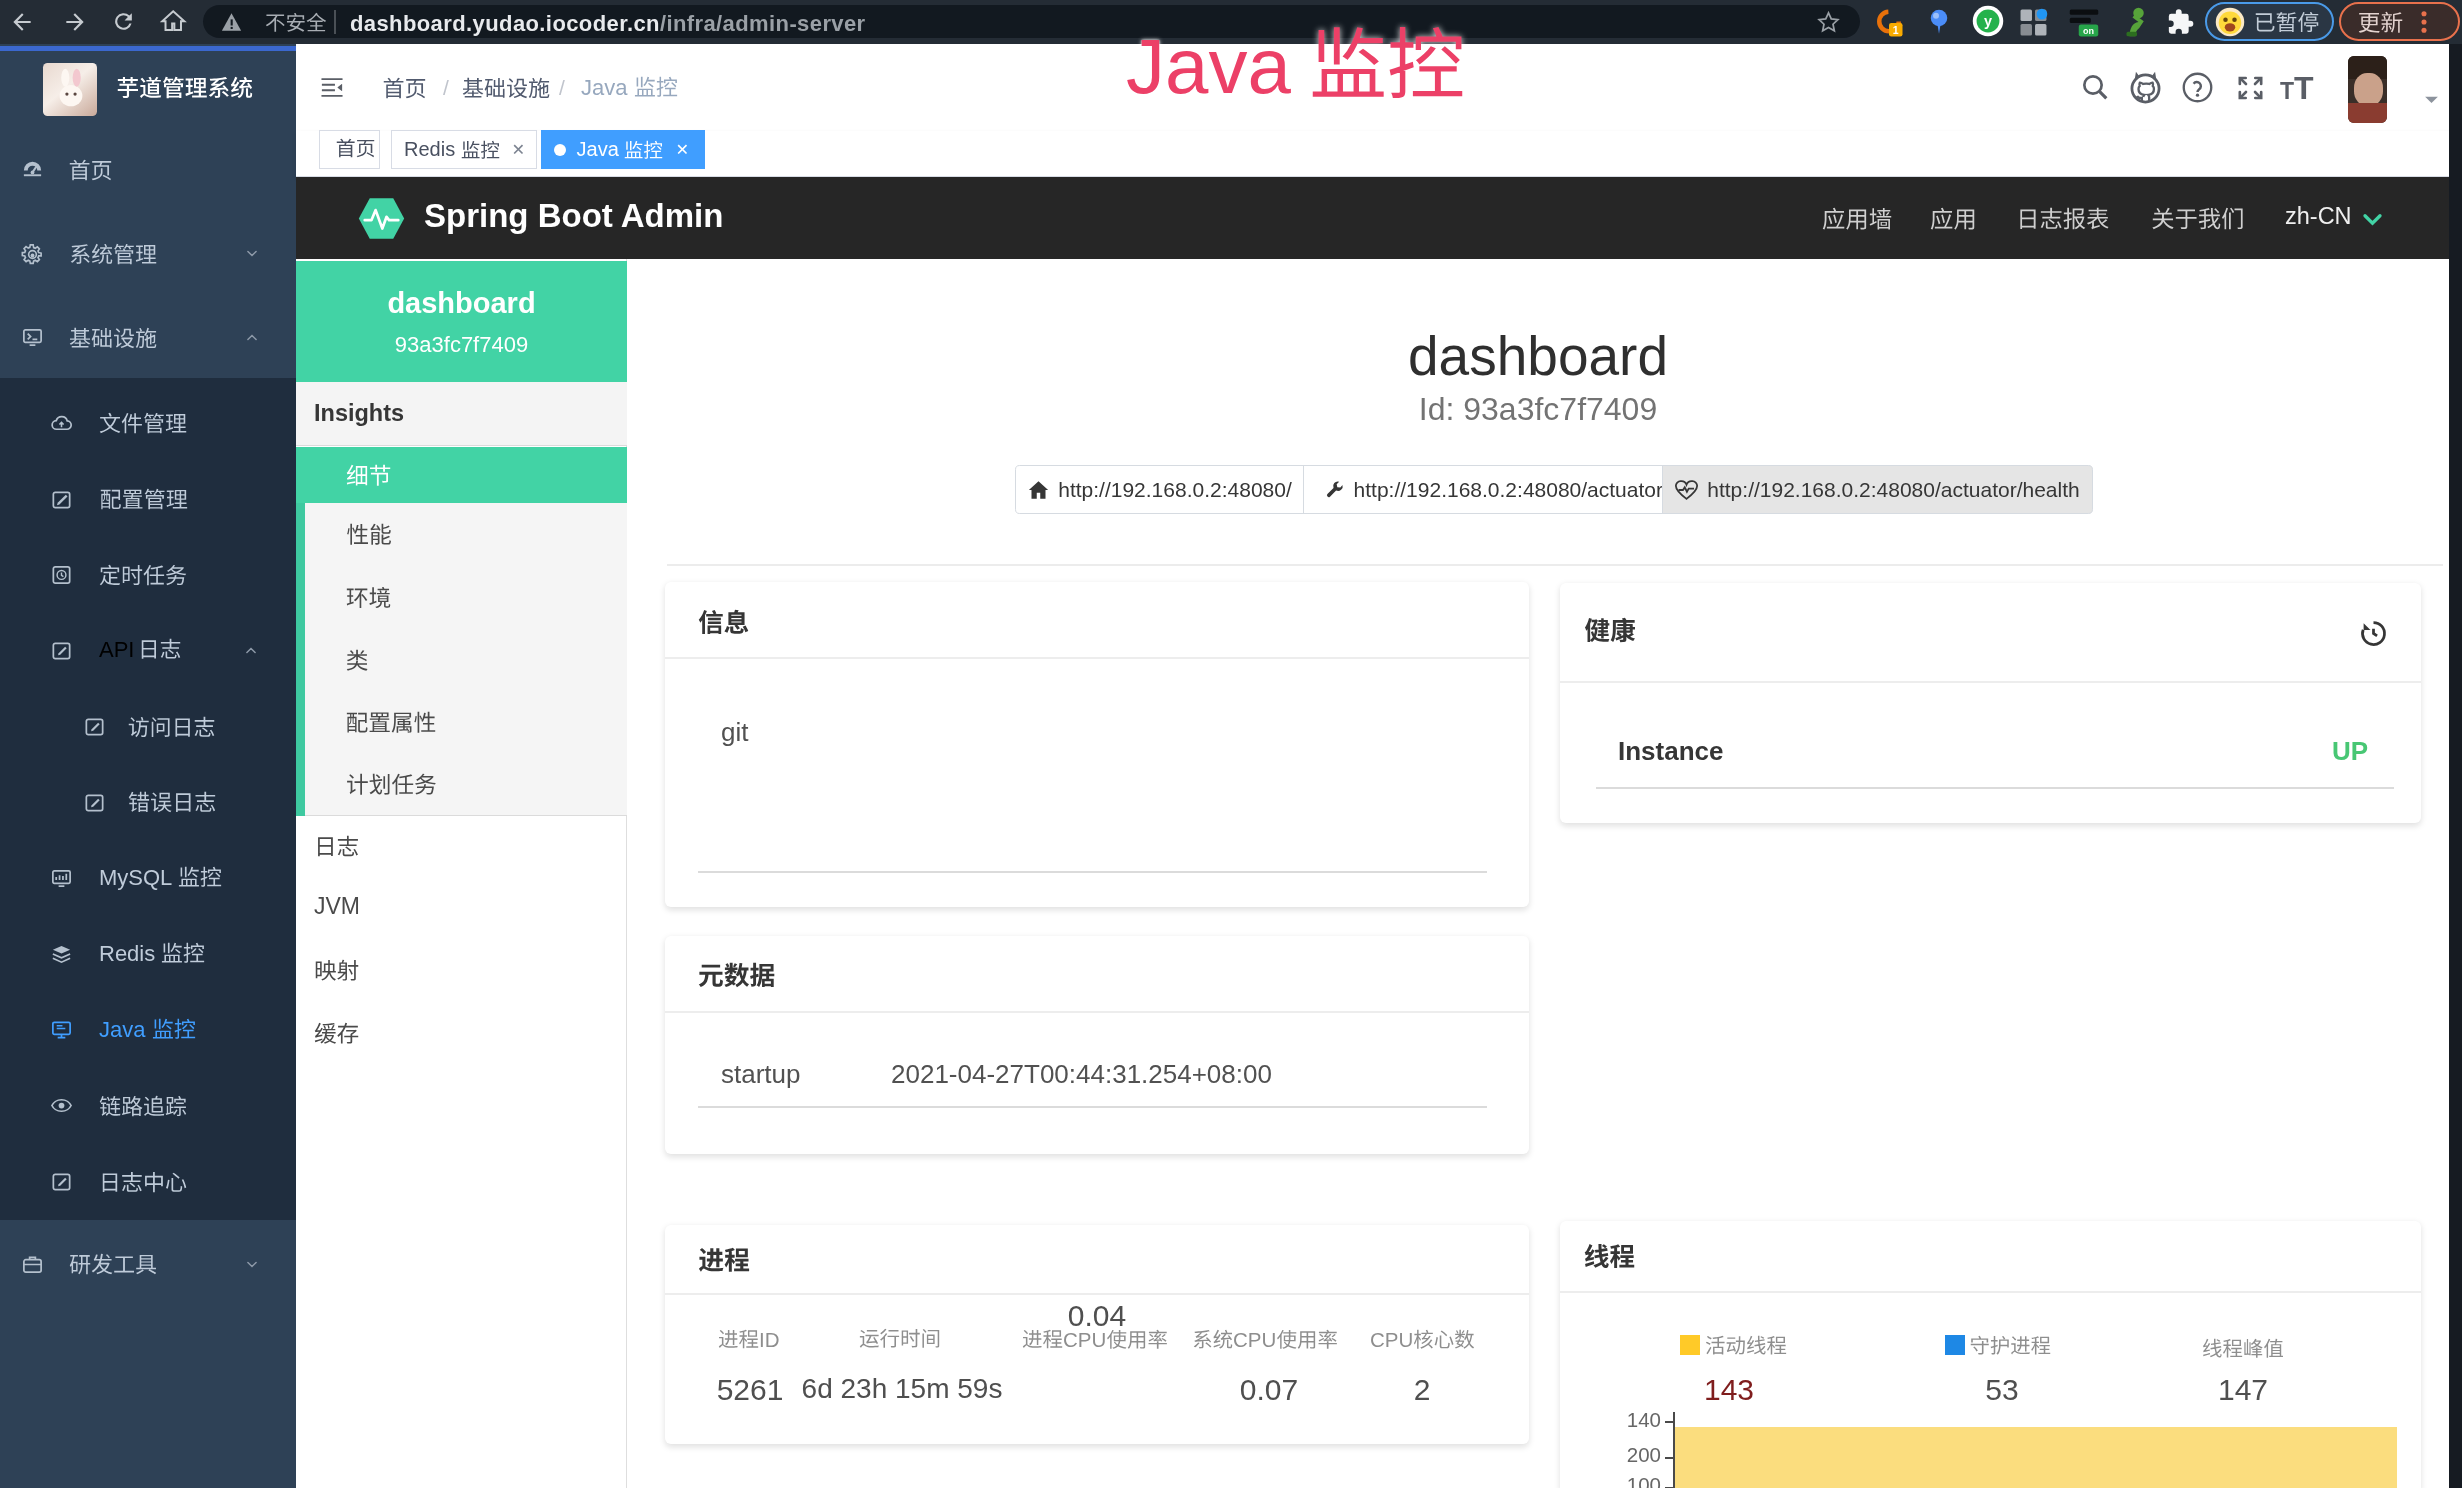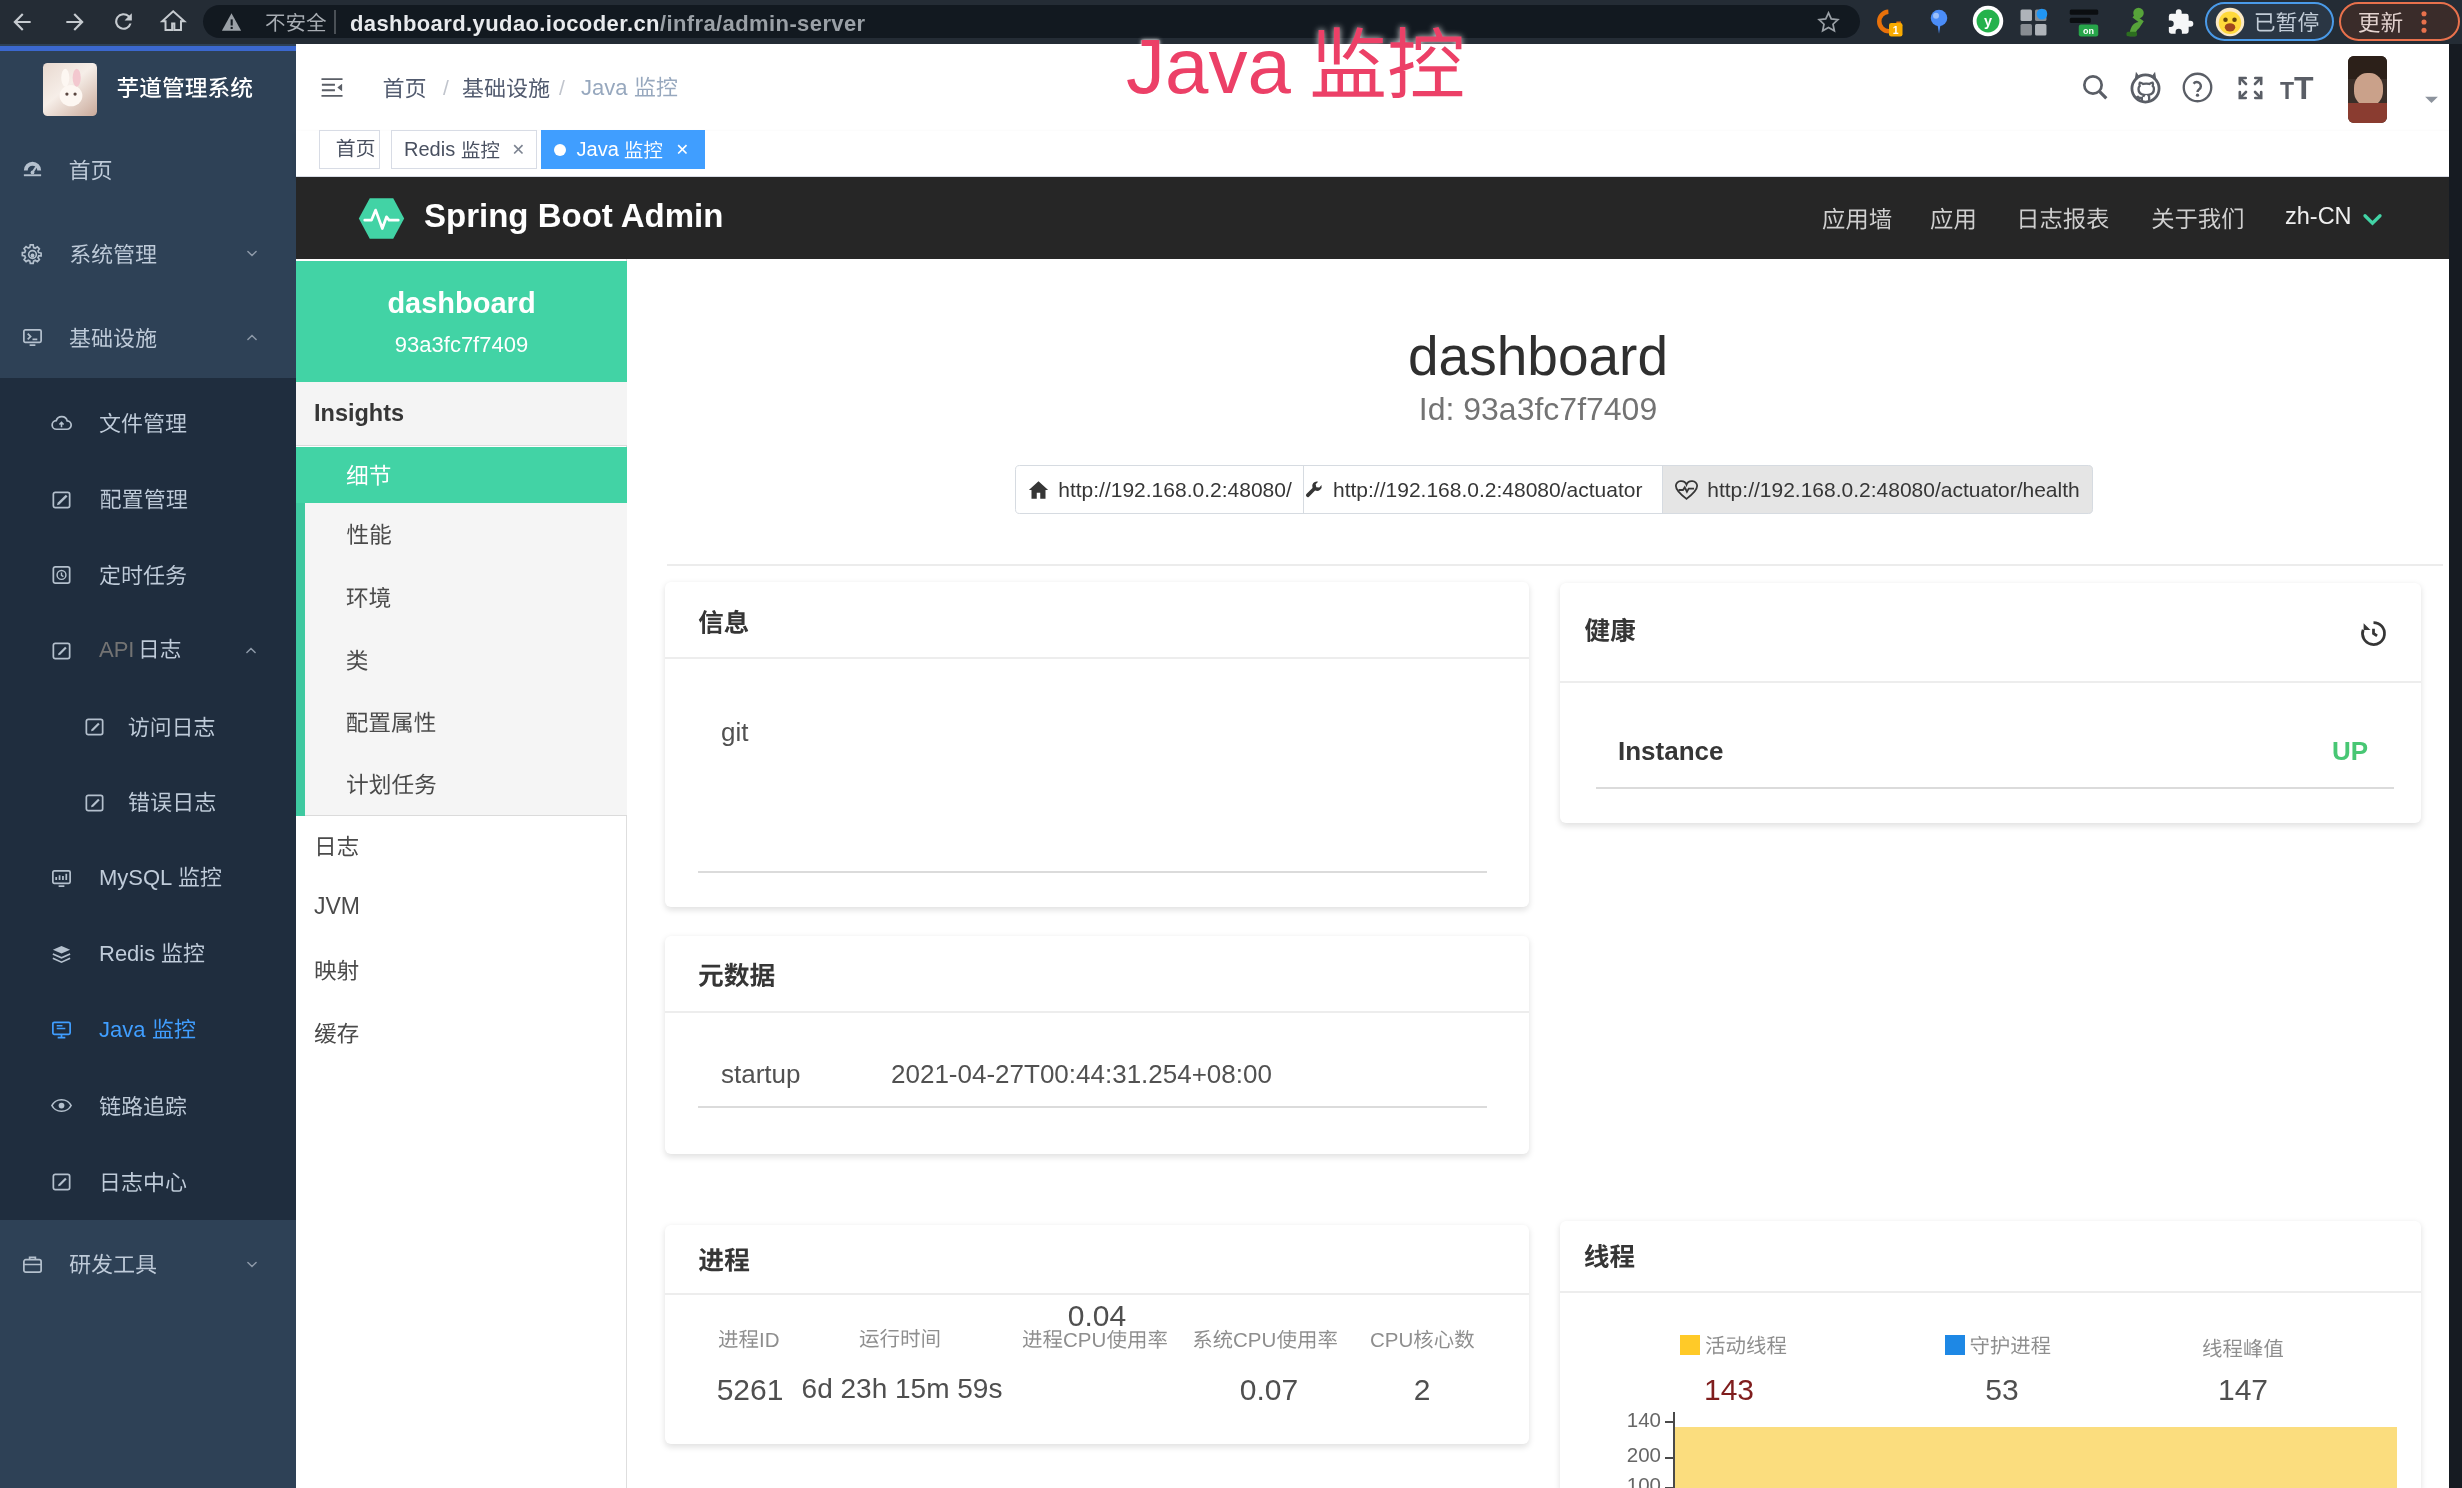--- a/index.html
+++ b/index.html
@@ -162,21 +162,21 @@
       <circle cx="12" cy="12.5" r="4.6" fill="none" stroke="#b4c0cd" stroke-width="1.5"></circle>
       <path d="M12 10v2.8l2 1.4" stroke="#b4c0cd" stroke-width="1.5" fill="none"></path>
     </svg>
 <svg style="position:absolute;left:99px;top:564px" width="88" height="22" viewBox="0.1 -25.6 115.8 28.9">
       <path d="M6.1 -15.4H23V-13.3H6.1ZM14.5 -8.6H24.2V-6.5H14.5ZM13.3 -14.4H15.6V0.3L13.3 -0ZM6.5 -11 8.7 -10.7Q8.1 -6.3 6.7 -3Q5.3 0.2 2.8 2.4Q2.7 2.2 2.3 1.9Q2 1.6 1.7 1.4Q1.3 1.1 1.1 1Q3.5 -0.9 4.8 -4Q6 -7 6.5 -11ZM7.9 -7.3Q8.6 -5 9.9 -3.7Q11.1 -2.3 12.7 -1.6Q14.3 -0.8 16.2 -0.6Q18.1 -0.3 20.3 -0.3Q20.7 -0.3 21.4 -0.3Q22.1 -0.3 23 -0.3Q24 -0.3 24.9 -0.3Q25.9 -0.3 26.6 -0.3Q27.4 -0.3 27.9 -0.4Q27.7 -0.1 27.5 0.3Q27.3 0.7 27.2 1.1Q27.1 1.5 27 1.9H25.6H20.2Q17.6 1.9 15.5 1.5Q13.3 1.2 11.5 0.3Q9.8 -0.6 8.4 -2.3Q7 -3.9 6.1 -6.6ZM2.4 -21.1H26.6V-14.7H24.4V-19H4.5V-14.7H2.4ZM12.3 -23.9 14.5 -24.6Q15 -23.7 15.5 -22.7Q16 -21.7 16.2 -21L14 -20.3Q13.8 -21 13.3 -22Q12.9 -23.1 12.3 -23.9Z M32.4 -21.9H40.4V-3.1H32.4V-5H38.4V-20H32.4ZM32.5 -13.6H39.2V-11.7H32.5ZM31.4 -21.9H33.4V-0.7H31.4ZM41.7 -18.6H56.9V-16.4H41.7ZM51.2 -24.2H53.4V-1Q53.4 0.2 53 0.8Q52.7 1.4 51.9 1.6Q51.1 1.9 49.7 2Q48.3 2 46.1 2Q46 1.6 45.8 0.9Q45.6 0.3 45.3 -0.2Q46.5 -0.2 47.5 -0.1Q48.5 -0.1 49.3 -0.1Q50 -0.1 50.3 -0.2Q50.8 -0.2 51 -0.3Q51.2 -0.5 51.2 -1ZM42.7 -13.1 44.5 -14.1Q45.3 -13 46.2 -11.7Q47.1 -10.4 47.8 -9.2Q48.6 -8 49.1 -7.1L47.2 -6Q46.7 -6.9 46 -8.2Q45.2 -9.4 44.4 -10.7Q43.5 -12 42.7 -13.1Z M83 -23.6 84.7 -21.8Q83.1 -21.3 81.1 -20.8Q79.2 -20.3 77 -19.9Q74.9 -19.5 72.7 -19.2Q70.5 -18.9 68.4 -18.6Q68.4 -19 68.2 -19.6Q67.9 -20.1 67.8 -20.5Q69.8 -20.7 71.9 -21.1Q74.1 -21.4 76.1 -21.8Q78.1 -22.3 79.9 -22.7Q81.7 -23.2 83 -23.6ZM66.8 -11.9H85.8V-9.8H66.8ZM67.9 -0.9H85.4V1.2H67.9ZM75.4 -20.4H77.6V-0.3H75.4ZM63.4 -16.6 65.5 -18.8 65.6 -18.8V2.3H63.4ZM66.5 -24.3 68.6 -23.7Q67.6 -21.2 66.2 -18.7Q64.9 -16.3 63.3 -14.1Q61.7 -12 60 -10.3Q59.9 -10.6 59.6 -11Q59.4 -11.4 59.1 -11.8Q58.8 -12.2 58.6 -12.5Q60.2 -13.9 61.7 -15.8Q63.1 -17.7 64.4 -19.9Q65.6 -22.1 66.5 -24.3Z M90.7 -8.2H110.8V-6.3H90.7ZM110.1 -8.2H112.2Q112.2 -8.2 112.2 -8Q112.2 -7.8 112.2 -7.6Q112.2 -7.4 112.1 -7.2Q111.8 -4.6 111.5 -2.9Q111.1 -1.2 110.7 -0.2Q110.3 0.7 109.8 1.2Q109.4 1.6 108.8 1.8Q108.3 1.9 107.5 2Q106.8 2 105.6 2Q104.4 2 103.1 1.9Q103.1 1.5 102.9 0.9Q102.7 0.4 102.4 -0Q103.3 0.1 104.2 0.1Q105.1 0.1 105.8 0.2Q106.5 0.2 106.8 0.2Q107.3 0.2 107.6 0.1Q107.9 0.1 108.1 -0.1Q108.5 -0.4 108.8 -1.3Q109.2 -2.2 109.5 -3.8Q109.8 -5.4 110 -7.9ZM99.9 -11.1 102.2 -10.9Q101.6 -7 100.1 -4.4Q98.6 -1.8 96.1 -0.2Q93.5 1.4 89.8 2.3Q89.7 2 89.5 1.7Q89.3 1.3 89.1 1Q88.9 0.6 88.6 0.4Q92.2 -0.3 94.5 -1.6Q96.9 -3 98.2 -5.3Q99.5 -7.6 99.9 -11.1ZM96.3 -21.4H110.4V-19.5H96.3ZM109.9 -21.4H110.3L110.7 -21.5L112 -20.6Q110.4 -18.2 107.9 -16.5Q105.5 -14.7 102.4 -13.5Q99.3 -12.3 95.9 -11.5Q92.6 -10.8 89.2 -10.4Q89.1 -10.8 88.8 -11.3Q88.6 -11.9 88.3 -12.3Q91.6 -12.6 94.8 -13.3Q98.1 -13.9 101 -15Q103.9 -16.1 106.2 -17.6Q108.6 -19.1 109.9 -21.1ZM96.3 -19.2Q97.9 -17.2 100.7 -15.8Q103.4 -14.4 107.1 -13.7Q110.7 -12.9 114.9 -12.7Q114.7 -12.4 114.4 -12.1Q114.2 -11.7 114 -11.4Q113.8 -11 113.6 -10.7Q109.4 -11.1 105.7 -12Q102.1 -12.9 99.2 -14.5Q96.3 -16 94.5 -18.4ZM98.1 -24.4 100.3 -24Q98.9 -21.6 96.6 -19.3Q94.3 -17 91 -15.2Q90.8 -15.4 90.6 -15.7Q90.4 -16 90.1 -16.3Q89.8 -16.6 89.6 -16.8Q91.7 -17.9 93.3 -19.1Q94.9 -20.4 96.1 -21.8Q97.3 -23.1 98.1 -24.4Z" fill="#bfcbd9"></path>
     </svg>
 <svg class="abs" style="left:50px;top:639px" width="23" height="23" viewBox="0 0 24 24">
       <rect x="3.5" y="4.5" width="17" height="16" rx="2" fill="none" stroke="#b4c0cd" stroke-width="1.8"></rect>
       <path d="M9 14.8 15.8 8l1.6 1.6-6.8 6.8-2.2.6z" fill="#b4c0cd"></path>
     </svg>
-<div class="abs" style="left:99px;top:635px;font-size:22px;color:#737373;line-height:30px">API <svg style="vertical-align:-2.3px;" width="40" height="21.5" viewBox="4.1 -25.4 53.3 28.4">
+<div class="abs" style="left:99px;top:635px;font-size:22px;color:#000000;line-height:30px">API <svg style="vertical-align:-2.3px;" width="40" height="21.5" viewBox="4.1 -25.4 53.3 28.4">
         <path d="M5.1 -22.4H24.1V1.9H21.8V-20.2H7.3V2H5.1ZM6.6 -12.3H22.8V-10.2H6.6ZM6.6 -2.1H22.8V0.1H6.6Z M30.6 -20.2H56.4V-18.1H30.6ZM32.5 -13.2H54.7V-11.1H32.5ZM42.3 -24.4H44.6V-11.7H42.3ZM36.8 -7.4H39V-1.1Q39 -0.5 39.4 -0.3Q39.8 -0.1 41.2 -0.1Q41.4 -0.1 42 -0.1Q42.7 -0.1 43.5 -0.1Q44.2 -0.1 45.1 -0.1Q45.9 -0.1 46.5 -0.1Q47.2 -0.1 47.5 -0.1Q48.3 -0.1 48.7 -0.3Q49.1 -0.6 49.3 -1.3Q49.4 -2.1 49.5 -3.7Q49.7 -3.5 50.1 -3.3Q50.5 -3.2 50.8 -3Q51.2 -2.9 51.5 -2.8Q51.4 -0.9 51 0.1Q50.6 1.1 49.9 1.5Q49.1 1.9 47.7 1.9Q47.4 1.9 46.8 1.9Q46.1 1.9 45.2 1.9Q44.4 1.9 43.5 1.9Q42.6 1.9 41.9 1.9Q41.3 1.9 41.1 1.9Q39.4 1.9 38.5 1.7Q37.6 1.4 37.2 0.7Q36.8 0.1 36.8 -1.1ZM40 -9.2 41.5 -10.5Q42.6 -9.8 43.9 -9Q45.1 -8.1 46.2 -7.3Q47.3 -6.4 48 -5.6L46.4 -4.1Q45.8 -4.9 44.7 -5.8Q43.6 -6.7 42.4 -7.6Q41.2 -8.5 40 -9.2ZM50.6 -6.7 52.5 -7.5Q53.3 -6.3 54 -4.9Q54.8 -3.5 55.4 -2.1Q56.1 -0.8 56.4 0.2L54.3 1Q54 0 53.4 -1.3Q52.8 -2.7 52.1 -4.1Q51.3 -5.5 50.6 -6.7ZM33.3 -7.2 35.3 -6.5Q35 -5.3 34.6 -4Q34.1 -2.6 33.6 -1.4Q33.1 -0.1 32.4 0.9L30.4 -0.1Q31.1 -1.1 31.7 -2.3Q32.2 -3.5 32.6 -4.8Q33.1 -6 33.3 -7.2Z" fill="#bfcbd9"></path>
       </svg></div>
 <svg class="abs" style="left:242px;top:646px" width="18" height="9" viewBox="0 0 14 11">
       <path d="M2 8 7 3l5 5" fill="none" stroke="#8d99a8" stroke-width="1.8" stroke-linecap="round"></path>
     </svg>
 <svg class="abs" style="left:83px;top:715px" width="23" height="23" viewBox="0 0 24 24">
       <rect x="3.5" y="4.5" width="17" height="16" rx="2" fill="none" stroke="#b4c0cd" stroke-width="1.8"></rect>
       <path d="M9 14.8 15.8 8l1.6 1.6-6.8 6.8-2.2.6z" fill="#b4c0cd"></path>
     </svg>
 <svg style="position:absolute;left:128px;top:716px" width="87" height="22" viewBox="0.3 -25.4 115.1 28.8">
@@ -356,21 +356,21 @@
     </svg>
 <svg style="position:absolute;left:314px;top:1022px" width="45" height="22.5" viewBox="-0.1 -26.2 59.8 29.7">
       <path d="M1.9 -5.5Q1.8 -5.7 1.7 -6.1Q1.6 -6.5 1.5 -6.9Q1.3 -7.3 1.2 -7.6Q1.7 -7.7 2.2 -8.2Q2.8 -8.7 3.5 -9.6Q3.9 -10 4.6 -10.9Q5.3 -11.8 6.2 -13.1Q7.1 -14.4 8.1 -15.8Q9 -17.3 9.7 -18.8L11.7 -17.7Q9.9 -14.6 7.7 -11.8Q5.6 -8.9 3.4 -6.7V-6.7Q3.4 -6.7 3.2 -6.5Q2.9 -6.4 2.6 -6.2Q2.3 -6.1 2.1 -5.9Q1.9 -5.7 1.9 -5.5ZM1.9 -5.5 1.8 -7.4 2.9 -8.1 11 -9.6Q11 -9.1 11 -8.6Q11 -8 11 -7.7Q8.2 -7.1 6.5 -6.7Q4.8 -6.4 3.9 -6.2Q3 -5.9 2.6 -5.8Q2.1 -5.7 1.9 -5.5ZM1.7 -12.7Q1.6 -13 1.5 -13.4Q1.4 -13.8 1.2 -14.2Q1.1 -14.6 0.9 -14.9Q1.3 -15 1.8 -15.5Q2.2 -16 2.6 -16.7Q2.9 -17.1 3.4 -18Q3.9 -18.8 4.5 -20Q5.1 -21.2 5.7 -22.5Q6.3 -23.8 6.7 -25.2L8.9 -24.3Q8.2 -22.4 7.2 -20.6Q6.3 -18.7 5.2 -17Q4.2 -15.4 3.2 -14V-14Q3.2 -14 2.9 -13.8Q2.7 -13.7 2.4 -13.5Q2.1 -13.3 1.9 -13.1Q1.7 -12.9 1.7 -12.7ZM1.7 -12.7 1.6 -14.4 2.8 -15.1 8.6 -15.6Q8.5 -15.2 8.5 -14.6Q8.4 -14.1 8.4 -13.7Q6.4 -13.5 5.2 -13.4Q3.9 -13.2 3.2 -13.1Q2.5 -13 2.2 -12.9Q1.9 -12.8 1.7 -12.7ZM1 -1.6Q2.3 -1.9 3.8 -2.4Q5.4 -2.9 7.2 -3.4Q9 -4 10.8 -4.5L11.2 -2.7Q8.6 -1.8 6.1 -0.9Q3.6 -0 1.6 0.7ZM11.7 -17.1H28.2V-15.2H11.7ZM10.5 -12.9H28.6V-11H10.5ZM14.8 -8.9H25V-7.2H14.8ZM12.6 -20.9 14.4 -21.4Q14.8 -20.5 15.2 -19.5Q15.6 -18.4 15.9 -17.7L14 -17.1Q13.8 -17.9 13.4 -18.9Q13 -20 12.6 -20.9ZM18 -21.5 19.8 -21.9Q20.1 -20.9 20.3 -19.8Q20.6 -18.6 20.7 -17.9L18.8 -17.4Q18.7 -18.2 18.5 -19.4Q18.2 -20.6 18 -21.5ZM26.4 -25 27.7 -23.3Q26.2 -23 24.2 -22.7Q22.3 -22.4 20.2 -22.3Q18.1 -22.1 15.9 -21.9Q13.8 -21.8 11.8 -21.8Q11.7 -22.2 11.6 -22.7Q11.4 -23.2 11.2 -23.5Q13.2 -23.6 15.3 -23.7Q17.4 -23.9 19.4 -24Q21.5 -24.2 23.3 -24.5Q25 -24.7 26.4 -25ZM16.5 -7.7Q17.5 -5.6 19.4 -3.9Q21.2 -2.2 23.7 -1.1Q26.2 0 29.2 0.6Q28.9 0.9 28.5 1.5Q28.1 2 27.8 2.5Q23.2 1.5 19.8 -1Q16.4 -3.4 14.6 -7.2ZM25.2 -22.2 27.3 -21.5Q26.5 -20.1 25.6 -18.6Q24.7 -17.2 23.9 -16.1L22.2 -16.7Q22.7 -17.5 23.3 -18.4Q23.8 -19.4 24.3 -20.4Q24.8 -21.4 25.2 -22.2ZM24.5 -8.9H25L25.4 -9L26.6 -8.4Q25.7 -5.3 23.8 -3.1Q22 -0.9 19.6 0.4Q17.1 1.7 14.2 2.5Q14.1 2.2 13.9 1.9Q13.7 1.6 13.4 1.3Q13.2 0.9 13 0.8Q15.7 0.1 18.1 -1Q20.4 -2.2 22.1 -4Q23.7 -5.9 24.5 -8.6ZM15.4 -15.9H17.6Q17.4 -14.1 17.2 -12.1Q16.9 -10.1 16.4 -8.1Q15.9 -6.1 15.1 -4.2Q14.3 -2.3 13.1 -0.6Q11.8 1.1 10 2.3Q9.8 2 9.3 1.5Q8.9 1.1 8.5 0.8Q10.2 -0.3 11.4 -1.9Q12.5 -3.4 13.3 -5.2Q14 -7 14.4 -8.9Q14.8 -10.7 15.1 -12.5Q15.3 -14.4 15.4 -15.9Z M40.1 -8H58.7V-5.9H40.1ZM42.6 -15.7H55V-13.7H42.6ZM48.4 -10.5H50.7V-0.3Q50.7 0.7 50.4 1.2Q50.1 1.8 49.4 2Q48.6 2.3 47.4 2.3Q46.1 2.4 44.1 2.4Q44.1 1.9 43.9 1.3Q43.7 0.7 43.4 0.2Q44.4 0.3 45.3 0.3Q46.2 0.3 46.8 0.3Q47.5 0.3 47.8 0.3Q48.2 0.2 48.3 0.1Q48.4 -0 48.4 -0.3ZM54.4 -15.7H54.9L55.4 -15.9L56.8 -14.7Q55.9 -13.7 54.7 -12.7Q53.5 -11.6 52.2 -10.7Q50.9 -9.8 49.6 -9.1Q49.4 -9.4 49.1 -9.8Q48.7 -10.2 48.4 -10.5Q49.5 -11.1 50.6 -11.9Q51.8 -12.7 52.8 -13.6Q53.8 -14.5 54.4 -15.3ZM31.9 -21.3H58.2V-19.1H31.9ZM41.6 -25.2 43.9 -24.6Q42.8 -21.2 41.2 -17.8Q39.6 -14.5 37.4 -11.5Q35.1 -8.6 32.1 -6.5Q32 -6.8 31.8 -7.1Q31.5 -7.5 31.3 -7.9Q31.1 -8.3 30.9 -8.5Q33 -10 34.6 -11.9Q36.3 -13.8 37.6 -16Q39 -18.2 40 -20.5Q40.9 -22.9 41.6 -25.2ZM35.7 -12.9H37.9V2.3H35.7Z" fill="#4a4a4a"></path>
     </svg>
 <div class="abs" style="left:627px;top:259px;width:1822px;height:1229px;background:#fff"></div>
 <div class="abs" style="left:627px;top:326px;width:1822px;text-align:center;font-size:55px;line-height:61px;font-weight:500;color:#2f2f2f">dashboard</div>
 <div class="abs" style="left:627px;top:391px;width:1822px;text-align:center;font-size:32px;line-height:36px;color:#737373">Id: 93a3fc7f7409</div>
 <div class="abs" style="left:1015px;top:465px;width:290px;border-radius:4.6px 0 0 4.6px;height:49px;background:#fff;border:1.5px solid #d6dbe1;display:flex;align-items:center;justify-content:center;font-size:21px;color:#363636"><svg style="margin-right:9px" width="21" height="20" viewBox="0 0 24 22">
         <path d="M12 1 1 11h3v10h6v-7h4v7h6V11h3z" fill="#363636"></path>
       </svg>http://192.168.0.2:48080/</div>
-<div class="abs" style="left:1303px;top:465px;width:361px;height:49px;background:#fff;border:1.5px solid #d6dbe1;display:flex;align-items:center;justify-content:flex-start;font-size:21px;color:#363636"><svg style="margin-right:9px" width="20" height="20" viewBox="0 0 24 24">
+<div class="abs" style="left:1303px;top:465px;width:361px;height:49px;background:#fff;border:1.5px solid #d6dbe1;display:flex;align-items:center;justify-content:flex-end;font-size:21px;color:#363636"><svg style="margin-right:9px" width="20" height="20" viewBox="0 0 24 24">
         <path d="M21 6a5.6 5.6 0 0 1-7.7 6.7L6 20a2.2 2.2 0 0 1-3.1-3.1l7.3-7.3A5.6 5.6 0 0 1 17 2l-3 3 .8 3.6L18.4 9z" fill="#363636"></path>
       </svg>http://192.168.0.2:48080/actuator</div>
 <div class="abs" style="left:1662px;top:465px;width:431px;border-radius:0 4.6px 4.6px 0;height:49px;background:#e5e5e5;border:1.5px solid #d6dbe1;display:flex;align-items:center;justify-content:center;font-size:21px;color:#363636"><svg style="margin-right:9px" width="23" height="20" viewBox="0 0 26 22">
         <path d="M13 21C5 15 1 10.5 1 6.5A5.3 5.3 0 0 1 6.5 1 6.3 6.3 0 0 1 13 5a6.3 6.3 0 0 1 6.5-4A5.3 5.3 0 0 1 25 6.5c0 4-4 8.5-12 14.5z" fill="none" stroke="#363636" stroke-width="2"></path>
         <path d="M4 11h5l2-3 2.5 5 2-3.5h6" fill="none" stroke="#363636" stroke-width="2"></path>
       </svg>http://192.168.0.2:48080/actuator/health</div>
 <div class="abs" style="left:667px;top:564px;width:1776px;height:1.5px;background:#ececec"></div>
 <div class="abs" style="left:665px;top:582px;width:864px;height:325px;background:#fff;border-radius:6px;box-shadow:0 2.3px 6px rgba(15,15,15,.13)"></div>
 <svg style="position:absolute;left:698px;top:609px" width="51" height="26" viewBox="-0.2 -30.2 67.8 34.4">
       <path d="M13 -18.5H30.2V-15.3H13ZM13 -13.5H30.2V-10.3H13ZM15 -1.3H28.2V1.9H15ZM10.7 -23.6H32.7V-20.3H10.7ZM12.5 -8.4H30.6V2.9H27V-5.2H16V3H12.5ZM18.3 -27.6 21.8 -29Q22.5 -27.9 23.2 -26.7Q23.9 -25.4 24.3 -24.4L20.7 -22.9Q20.4 -23.8 19.7 -25.2Q19 -26.5 18.3 -27.6ZM8 -28.8 11.6 -27.6Q10.6 -24.8 9.2 -21.9Q7.9 -19 6.2 -16.5Q4.6 -13.9 2.9 -12Q2.7 -12.4 2.3 -13.2Q2 -14 1.6 -14.7Q1.2 -15.5 0.8 -16Q2.2 -17.5 3.6 -19.6Q4.9 -21.6 6.1 -24Q7.2 -26.4 8 -28.8ZM5.4 -19.3 9.1 -23 9.1 -23V3.1H5.4Z M44.1 -18.3V-16.7H57.6V-18.3ZM44.1 -13.8V-12.2H57.6V-13.8ZM44.1 -22.8V-21.2H57.6V-22.8ZM40.2 -25.9H61.7V-9.1H40.2ZM48.9 -29.2 53.9 -28.6Q53.3 -27.4 52.7 -26.4Q52.1 -25.3 51.6 -24.6L47.8 -25.3Q48.1 -26.2 48.4 -27.3Q48.8 -28.4 48.9 -29.2ZM42.6 -7H46.7V-2.4Q46.7 -1.6 47.1 -1.4Q47.5 -1.2 49 -1.2Q49.3 -1.2 49.8 -1.2Q50.4 -1.2 51.1 -1.2Q51.8 -1.2 52.5 -1.2Q53.2 -1.2 53.8 -1.2Q54.5 -1.2 54.8 -1.2Q55.6 -1.2 56 -1.5Q56.5 -1.7 56.6 -2.5Q56.8 -3.3 56.9 -4.9Q57.3 -4.6 58 -4.3Q58.7 -4 59.4 -3.8Q60.1 -3.6 60.6 -3.5Q60.4 -1.1 59.8 0.2Q59.3 1.5 58.2 2Q57 2.5 55.1 2.5Q54.8 2.5 54.1 2.5Q53.5 2.5 52.7 2.5Q51.9 2.5 51 2.5Q50.2 2.5 49.6 2.5Q48.9 2.5 48.6 2.5Q46.2 2.5 44.9 2Q43.6 1.6 43.1 0.5Q42.6 -0.5 42.6 -2.3ZM48.1 -8 51.2 -9.8Q52 -9.1 52.8 -8.2Q53.7 -7.3 54.4 -6.3Q55.1 -5.4 55.5 -4.6L52.1 -2.7Q51.8 -3.5 51.1 -4.4Q50.5 -5.3 49.7 -6.3Q48.9 -7.3 48.1 -8ZM59.2 -6.7 62.9 -8.2Q63.6 -7.1 64.4 -5.8Q65.2 -4.5 65.7 -3.3Q66.3 -2 66.6 -1L62.7 0.7Q62.5 -0.3 62 -1.6Q61.4 -2.8 60.7 -4.2Q60 -5.6 59.2 -6.7ZM38.3 -7.6 41.9 -6.1Q41.5 -4.9 41 -3.6Q40.4 -2.2 39.9 -0.9Q39.4 0.3 38.8 1.4L35 -0.4Q35.6 -1.4 36.2 -2.6Q36.8 -3.8 37.4 -5.1Q37.9 -6.4 38.3 -7.6Z" fill="#363636"></path>

